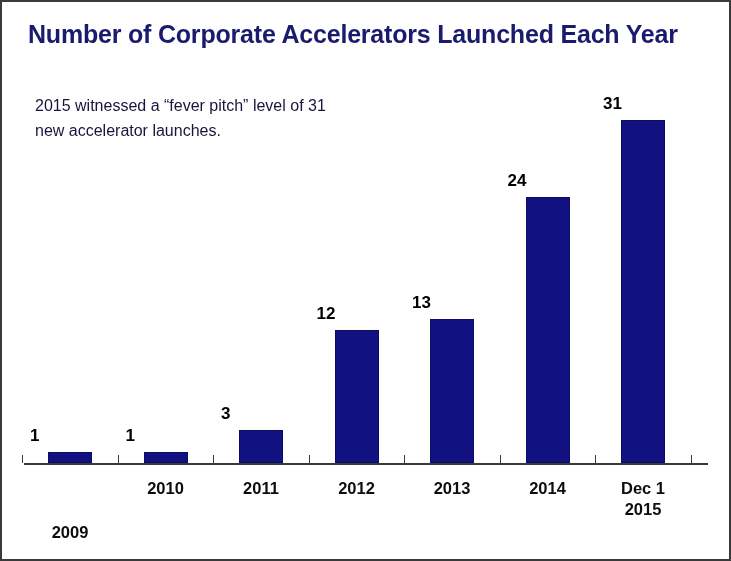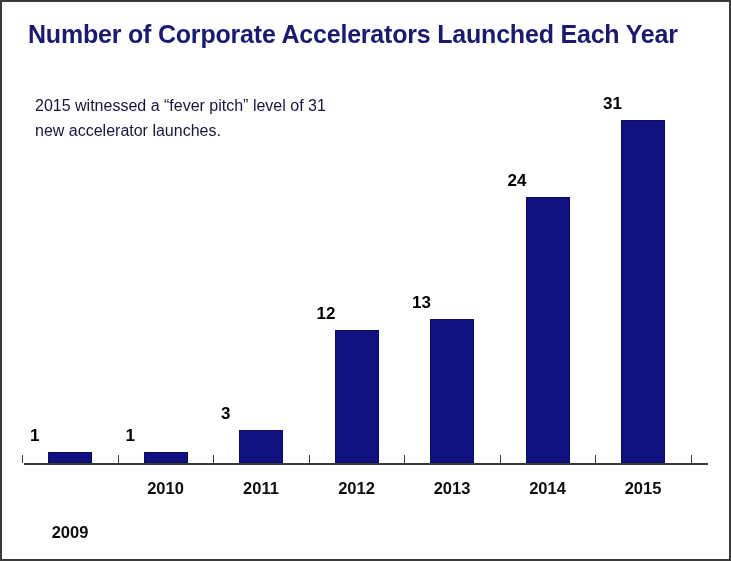--- a/index.html
+++ b/index.html
@@ -140,20 +140,21 @@
           <span style="display: block;">2013</span>
         </div>
         <div class="bar" style="left: 523.5px; top: 195.452px; width: 44px; height: 265.548px; background: rgb(17, 17, 129); border-color: rgb(12, 12, 99);"></div>
         <div class="bar-label" style="left: 505.5px; top: 169.452px; width: 80px; color: rgb(0, 0, 0);">24</div>
         <div class="cat-label" style="left: 495.5px; top: 476px; width: 100px; color: rgb(13, 13, 13);">
           <span style="display: block;">2014</span>
         </div>
         <div class="bar" style="left: 619px; top: 118px; width: 44px; height: 343px; background: rgb(17, 17, 129); border-color: rgb(12, 12, 99);"></div>
         <div class="bar-label" style="left: 601px; top: 92px; width: 80px; color: rgb(0, 0, 0);">31</div>
         <div class="cat-label" style="left: 591px; top: 476px; width: 100px; color: rgb(13, 13, 13);">
+          <span style="display: block;">Dec 1</span>
           <span style="display: block;">2015</span>
         </div>
         <div class="tick" style="left: 20px; background: rgb(58, 58, 58);"></div>
         <div class="tick" style="left: 116px; background: rgb(58, 58, 58);"></div>
         <div class="tick" style="left: 211px; background: rgb(58, 58, 58);"></div>
         <div class="tick" style="left: 307px; background: rgb(58, 58, 58);"></div>
         <div class="tick" style="left: 402px; background: rgb(58, 58, 58);"></div>
         <div class="tick" style="left: 498px; background: rgb(58, 58, 58);"></div>
         <div class="tick" style="left: 593px; background: rgb(58, 58, 58);"></div>
         <div class="tick" style="left: 689px; background: rgb(58, 58, 58);"></div>

